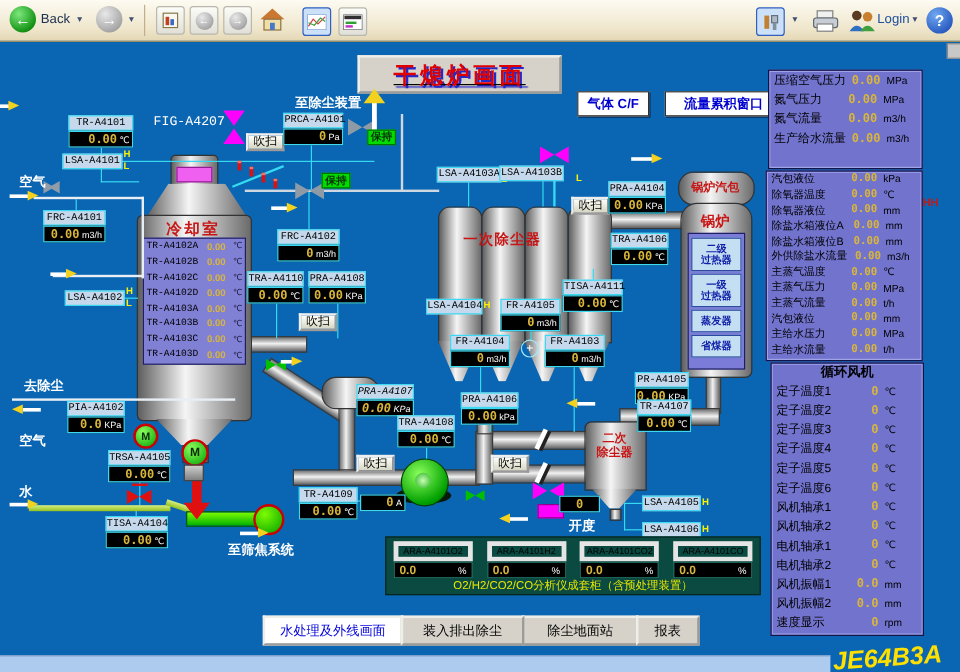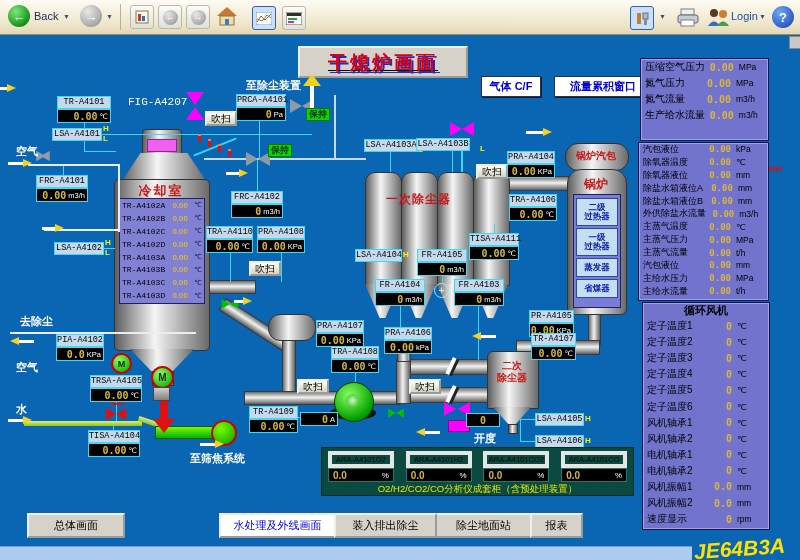--- a/index.html
+++ b/index.html
@@ -678,21 +678,21 @@
         <span class="u">m3/h</span>
       </div>
     </div>
   <div class="inst" style="left:454px;top:279px;width:50px;">
     <div class="tag">FR-A4103</div>
     <div class="val">
         <span class="v">0</span>
         <span class="u">m3/h</span>
       </div>
     </div>
-  <div class="inst" style="left:316px;top:320px;width:48px;">
+  <div class="inst" style="left:297px;top:320px;width:48px;font-style:italic;">
     <div class="tag">PRA-A4107</div>
     <div class="val">
         <span class="v">0.00</span>
         <span class="u">KPa</span>
       </div>
     </div>
   <div class="inst" style="left:384px;top:327px;width:48px;">
     <div class="tag">PRA-A4106</div>
     <div class="val">
         <span class="v">0.00</span>
@@ -781,21 +781,20 @@
         <div class="ara-tag">ARA-A4101CO</div>
         <div class="ara-val">
             <span class="v">0.0</span>
             <span class="u">%</span>
           </div>
       </div>
       </div>
     <div class="ara-caption">O2/H2/CO2/CO分析仪成套柜（含预处理装置）</div>
   </div>
 
-  <div class="navbtn" style="left:27px;top:513px;width:94px;">总体画面</div>
   <div class="navbtn active" style="left:219px;top:513px;width:113px;">水处理及外线画面</div>
   <div class="navbtn" style="left:435px;top:513px;width:93px;">除尘地面站</div>
   <div class="navbtn" style="left:334px;top:513px;width:99px;">装入排出除尘</div>
   <div class="navbtn" style="left:530px;top:513px;width:49px;">报表</div>
 
   <div class="abs" style="left:0;top:546px;width:692px;height:14px;background:#ADCBEE;border-top:1px solid #7A9CC8;"></div>
   <div class="abs" style="left:694px;top:537px;color:#FFE000;font-style:italic;font-weight:bold;font-size:21px;transform:rotate(-4deg);">JE64B3A</div>
 </div>
 
 </body></html>

